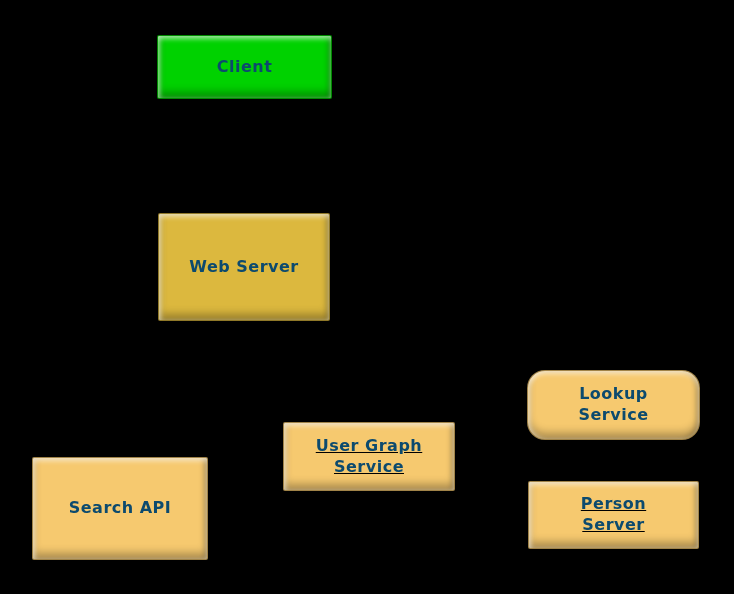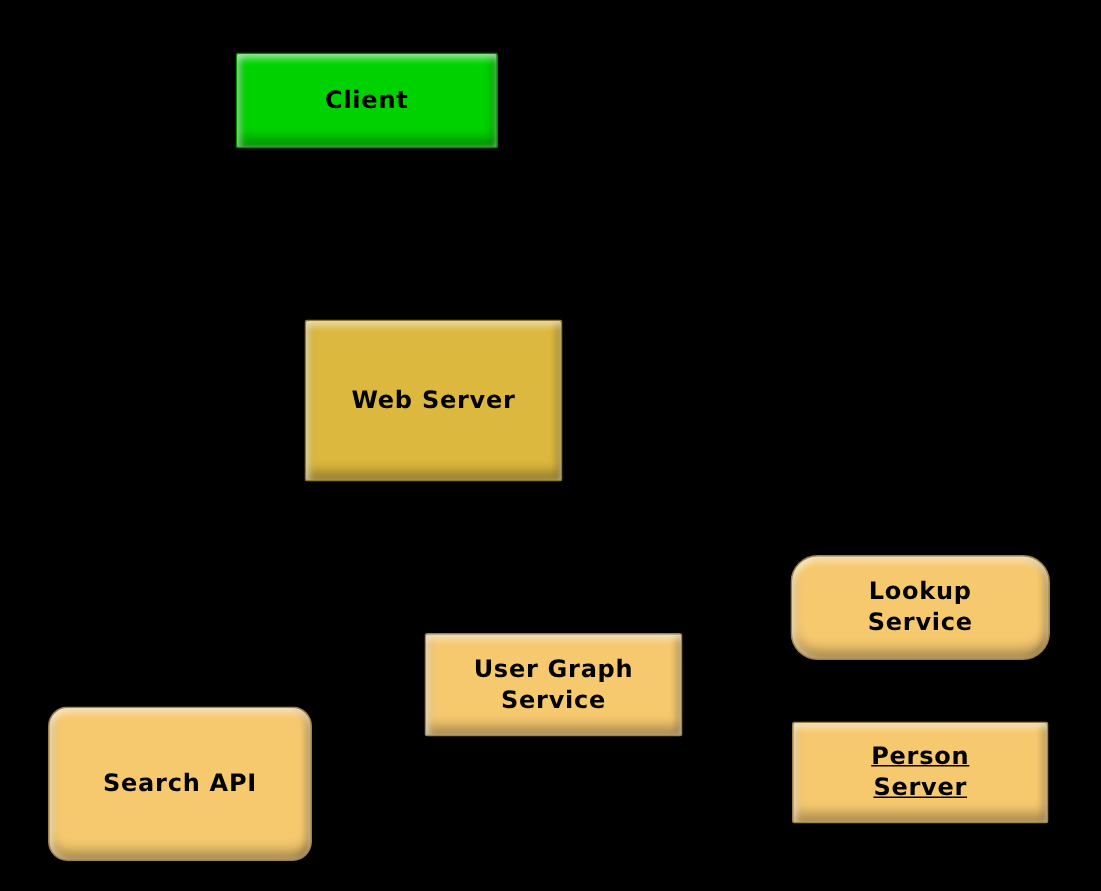--- a/index.html
+++ b/index.html
@@ -27,43 +27,43 @@
       inset 0 -6px 8px rgba(0,0,0,0.30),
       inset -3px 0 4px rgba(0,0,0,0.18),
       0 4px 6px rgba(0,0,0,0.6);
     border: 1px solid rgba(0,0,0,0.35);
     box-sizing: border-box;
   }
   .node-label {
     font-weight: bold;
     font-size: 16px;
     line-height: 1.3;
-    color: #000000;
+    color: #0c4a6e;
     white-space: pre-line;
     letter-spacing: 0.5px;
     text-align: center;
   }
   
   .n-client       { left: 157px; top: 35px;  width: 175px; height: 64px; }
   .n-web-server   { left: 158px; top: 213px; width: 172px; height: 108px; }
-  .n-search-api   { left: 32px;  top: 471px; width: 176px; height: 103px; border-radius: 13px; }
-  .n-user-graph   { left: 283px; top: 422px; width: 172px; height: 69px; }
+  .n-search-api   { left: 32px;  top: 457px; width: 176px; height: 103px; }
+  .n-user-graph   { left: 283px; top: 422px; width: 172px; height: 69px; text-decoration: underline; }
   .n-lookup       { left: 527px; top: 370px; width: 173px; height: 70px; border-radius: 18px; }
   .n-person       { left: 528px; top: 481px; width: 171px; height: 68px; }
 </style>
 </head>
 <body>
 
 <div class="canvas" style="background-color: rgb(0, 0, 0);">
 
   <div class="node n-client" style="background-color: rgb(0, 210, 0);">
     <span class="node-label">Client</span>
   </div>
 
-  <div class="node n-web-server" style="background-color: rgb(220, 184, 62); margin-left: 45px;">
+  <div class="node n-web-server" style="background-color: rgb(220, 184, 62);">
     <span class="node-label">Web Server</span>
   </div>
 
   <div class="node n-search-api" style="background-color: rgb(246, 201, 111);">
     <span class="node-label">Search API</span>
   </div>
 
   <div class="node n-user-graph" style="background-color: rgb(246, 201, 111);">
     <span class="node-label">User Graph
 Service</span>

